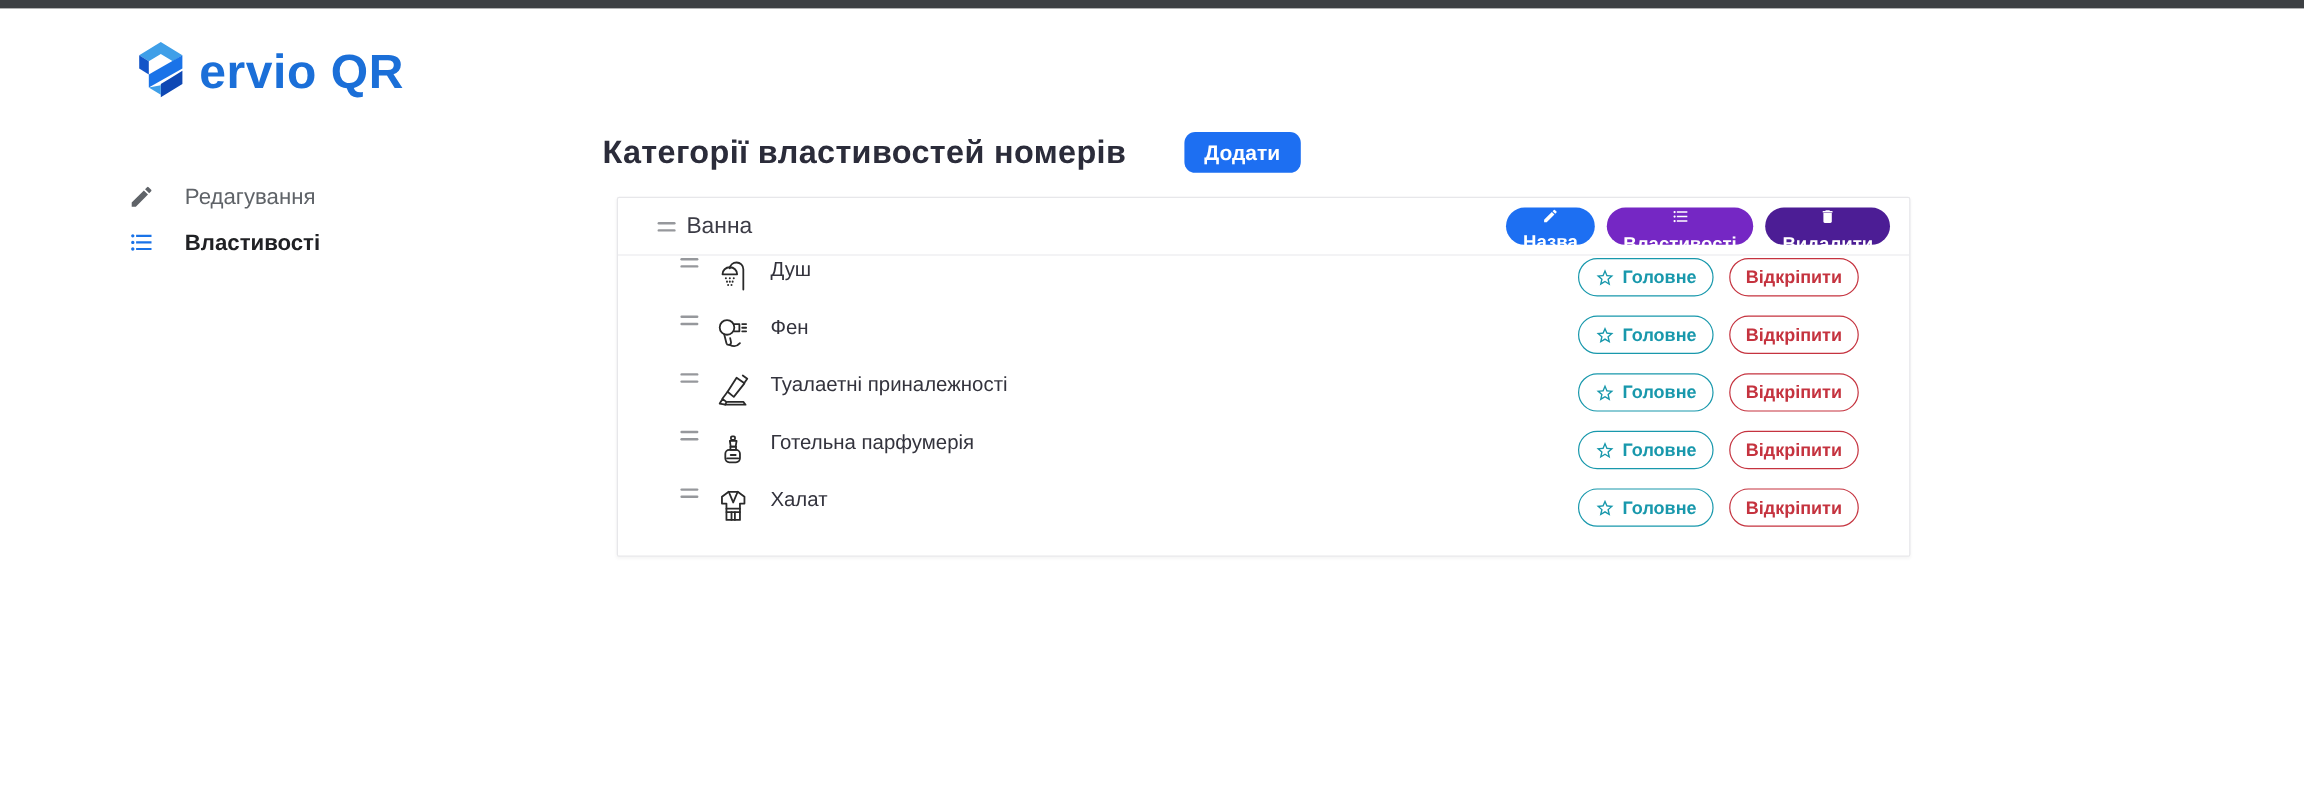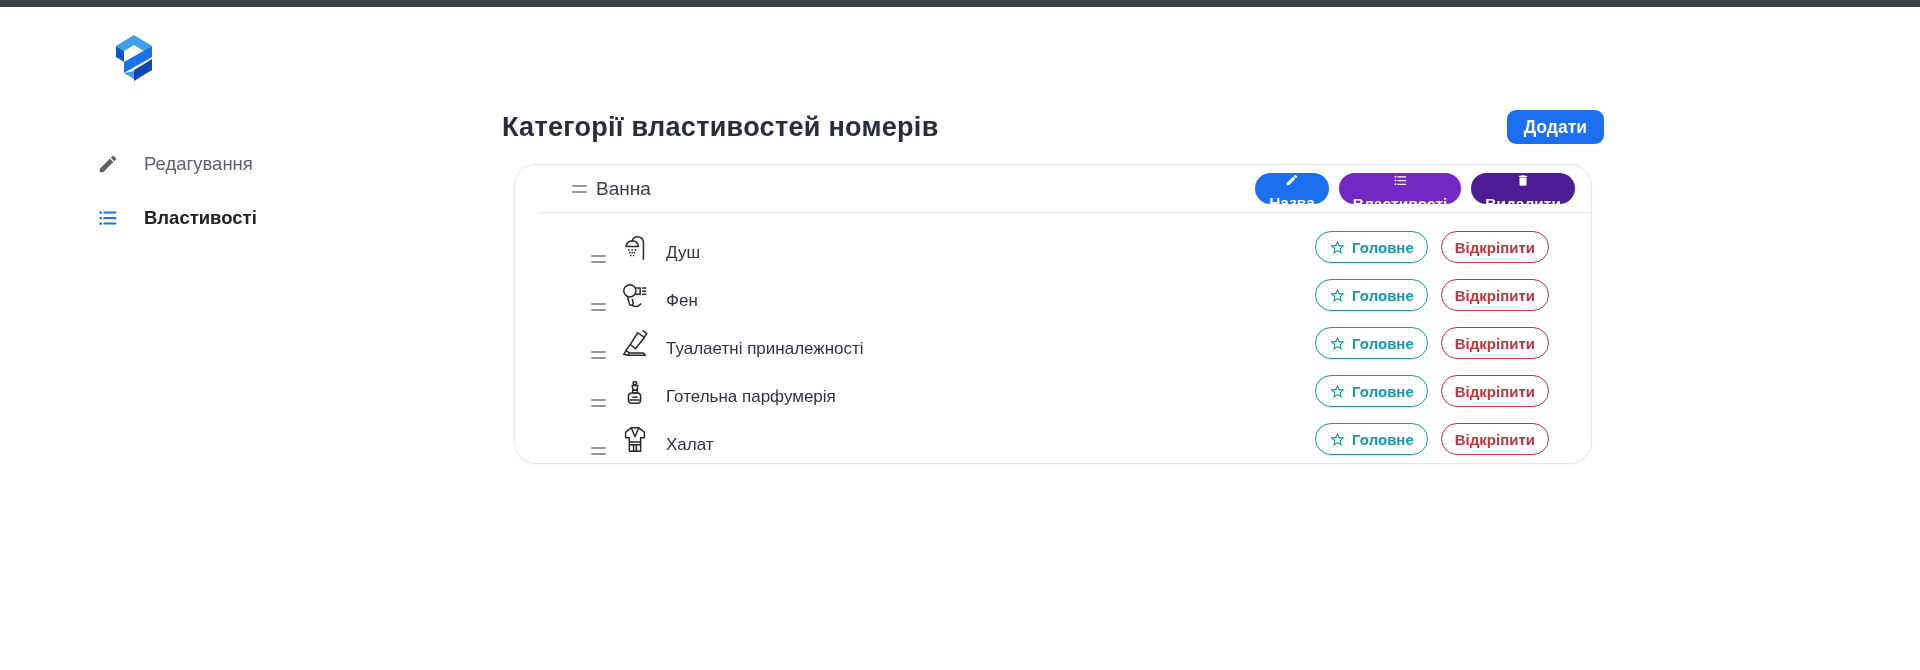--- a/index.html
+++ b/index.html
@@ -10,41 +10,40 @@
     font-family:"Liberation Sans", sans-serif;
     color:#33333d;
   }
   .topbar { position:absolute; left:0; top:0; width:1920px; height:7px; background:#3d4043; }
 
   
   .logo { position:absolute; left:108px; top:32px; display:flex; align-items:center; gap:6px; cursor:pointer; }
   .logo-text { font-size:40px; font-weight:600; color:#1b6fd8; letter-spacing:0.5px; line-height:1; padding-top:4px; }
 
   
-  .sidebar { position:absolute; left:96px; top:149px; display:flex; flex-direction:column; gap:24px; }
+  .sidebar { position:absolute; left:106px; top:149px; display:flex; flex-direction:column; gap:8px; }
   .side-item { display:flex; align-items:center; gap:24px; height:30px; font-size:18.5px; color:#5f6368; cursor:pointer; }
   .side-item .ico { width:24px; height:24px; display:flex; align-items:center; justify-content:center; }
   .side-item.active { color:#202124; font-weight:700; }
   .side-item.back { margin-top:16px; }
 
   
   .main { position:absolute; left:502px; top:110px; width:1102px; }
-  .main-head { display:flex; align-items:center; justify-content:space-between;gap:48px; }
+  .main-head { display:flex; align-items:center; justify-content:flex-start;gap:48px; }
   .page-title { margin:0; font-size:27px; font-weight:700; color:#2b2c3a; letter-spacing:0.3px; }
   .btn-add {
     background:#1d6ff2; color:#fff; border:none; border-radius:9px;
     font-family:inherit; font-size:17.5px; font-weight:600;
     height:34px; padding:4px 17px; cursor:pointer;
   }
 
   .card {
     margin:20px 0 0 12px; width:1078px;
-    background:#fff; border:1px solid #e7e7ea; border-radius:22px;
+    background:#fff; border:1px solid #e7e7ea; border-radius:2px;
     box-shadow:0 1px 3px rgba(0,0,0,0.04);
-    padding-left:24px;
   }
   .card-header {
     height:48px; display:flex; align-items:center;
     padding:0 16px 0 33px; border-bottom:1px solid #ececef;
   }
   .cat-name { font-size:19px; color:#3c3c46; margin-left:9px; flex:0 0 auto; }
   .head-actions { margin-left:auto; display:flex; gap:10px; }
 
   .drag-handle { width:15px; display:flex; flex-direction:column; gap:4px; cursor:grab; }
   .drag-handle span { display:block; height:2px; border-radius:2px; background:#96989c; }
@@ -52,21 +51,21 @@
   .pill-solid {
     display:inline-flex; align-items:center; gap:7px;
     border:none; border-radius:17px; height:31px; padding:0 14px;
     color:#fff; font-family:inherit; font-size:15.5px; font-weight:600; cursor:pointer;flex-direction:column;
   }
   .pill-blue   { background:#1d6ff2; }
   .pill-purple { background:#7527c4; }
   .pill-red    { background:#4c1d95; }
 
   .rows { padding:2px 0 8px; }
-  .prow { height:48px; display:flex; align-items:flex-end; padding:0 42px 0 52px; }
+  .prow { height:48px; display:flex; align-items:flex-start; padding:0 42px 0 52px; }
   .prow .p-icon { width:30px; height:30px; margin-left:14px; display:flex; align-items:center; justify-content:center; }
   .prow .p-label { margin-left:16px; font-size:17px; color:#33333d; }
   .row-actions { margin-left:auto; display:flex; gap:13px; }
 
   .pill-outline {
     display:inline-flex; align-items:center; gap:6px; background:#fff;
     border-radius:17px; height:32px; padding:0 13px;
     font-family:inherit; font-size:15px; font-weight:600; cursor:pointer;
   }
   .btn-primary-flag { color:#1898ac; border:1.6px solid #1898ac; }
@@ -82,20 +81,21 @@
 <div class="logo">
   <span>
     <svg width="52" height="52" viewBox="0 0 52 52">
       <path fill="#3f9fe8" d="M26 3 L8 14 l8 5 10-6 10 6 8-5 Z"></path>
       <path fill="#1254c8" d="M8 14 v11 l8 5 V19 Z"></path>
       <path fill="#1a73e8" d="M44 14 v11 L16 41 V30 Z"></path>
       <path fill="#0f48b4" d="M26 49 l18-11 V27 l-8 5 -10 6 Z"></path>
       <path fill="#3f9fe8" d="M16 41 l10 6 v-8 Z"></path>
     </svg>
   </span>
+  <span class="logo-text">ervio QR</span>
 </div>
 
 <nav class="sidebar">
   <div class="side-item">
     <span class="ico">
       <svg width="22" height="22" viewBox="0 0 24 24">
           <path fill="#5f6368" d="M3 17.25V21h3.75L17.81 9.94l-3.75-3.75L3 17.25zM20.71 7.04c.39-.39.39-1.02 0-1.41l-2.34-2.34a.9959.9959 0 0 0-1.41 0l-1.83 1.83 3.75 3.75 1.83-1.83z"></path>
         </svg>
     </span>
     <span>Редагування</span>

